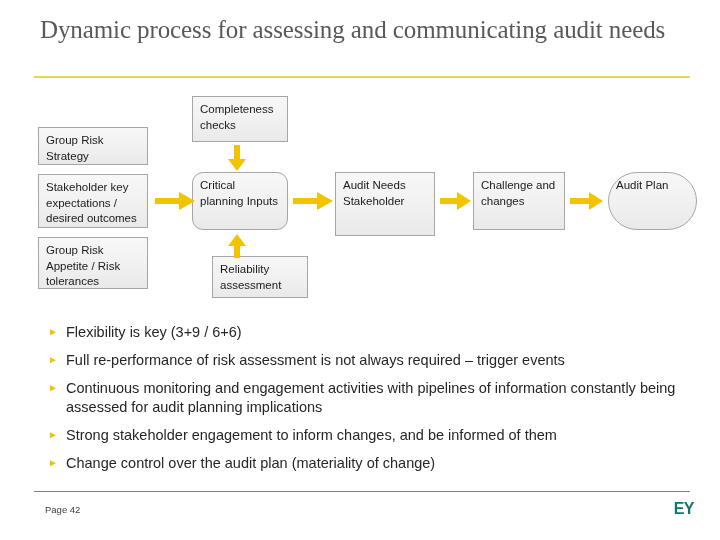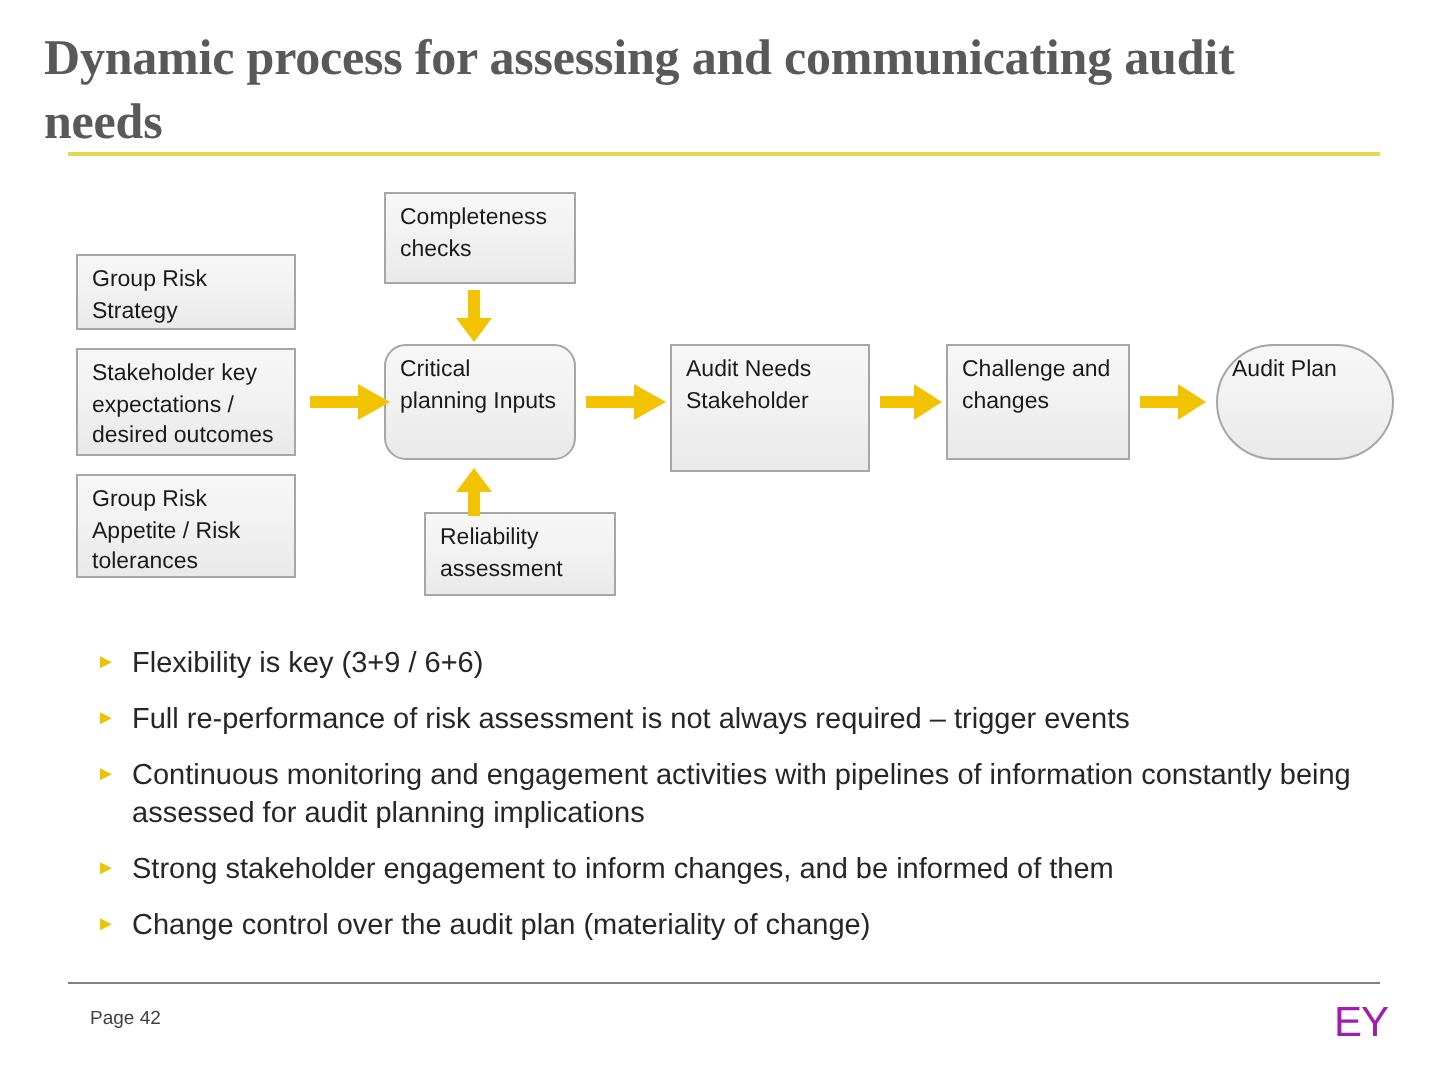--- a/index.html
+++ b/index.html
@@ -11,25 +11,25 @@
     height: 540px;
     background: #ffffff;
     font-family: "Liberation Sans", sans-serif;
     overflow: hidden;
     position: relative;
   }
 
   
   .slide-title {
     position: absolute;
-    left: 22px;
+    left: 40px;
     top: 14px;
     width: 660px;
     font-family: "Liberation Serif", serif;
-    font-weight: bold;
+    font-weight: normal;
     font-size: 25px;
     line-height: 32px;
     color: #595959;
     letter-spacing: -0.1px;
   }
   .title-rule {
     position: absolute;
     left: 34px;
     top: 76px;
     width: 656px;
@@ -127,24 +127,24 @@
     left: 45px;
     top: 504px;
     font-size: 9.5px;
     color: #404040;
     font-family: "Liberation Sans", sans-serif;
   }
   .ey-logo {
     position: absolute;
     right: 26px;
     top: 500px;
-    font-size: 21px;
-    font-weight: normal;
+    font-size: 16px;
+    font-weight: bold;
     letter-spacing: -0.5px;
-    color: #a21caf;
+    color: #0f766e;
     font-family: "Liberation Sans", sans-serif;
   }
 </style>
 </head>
 <body>
 
 <div class="slide-title">Dynamic process for assessing and communicating audit needs</div>
 <div class="title-rule"></div>
 
 <div class="diagram">

